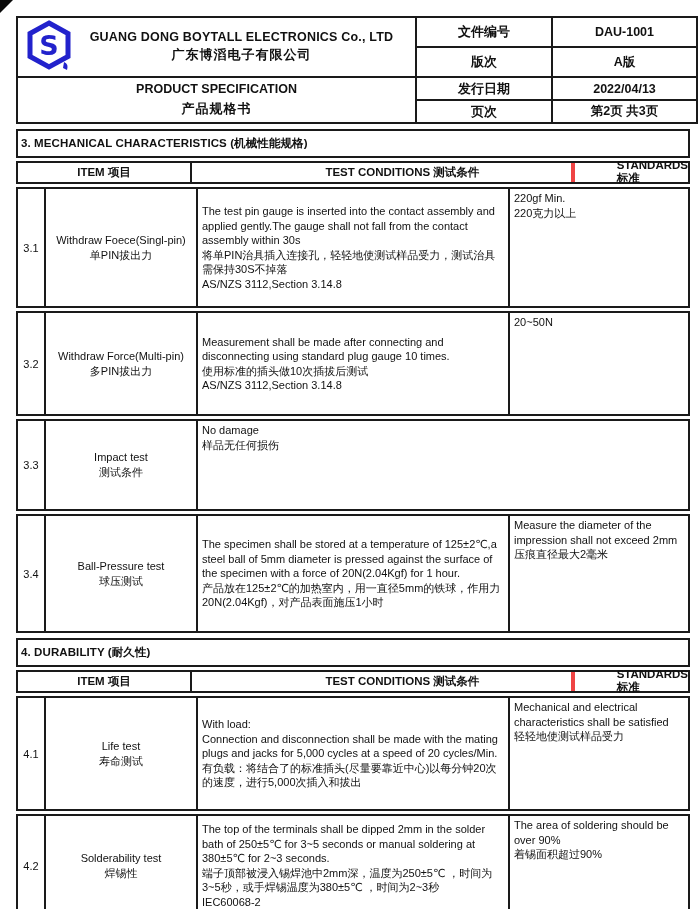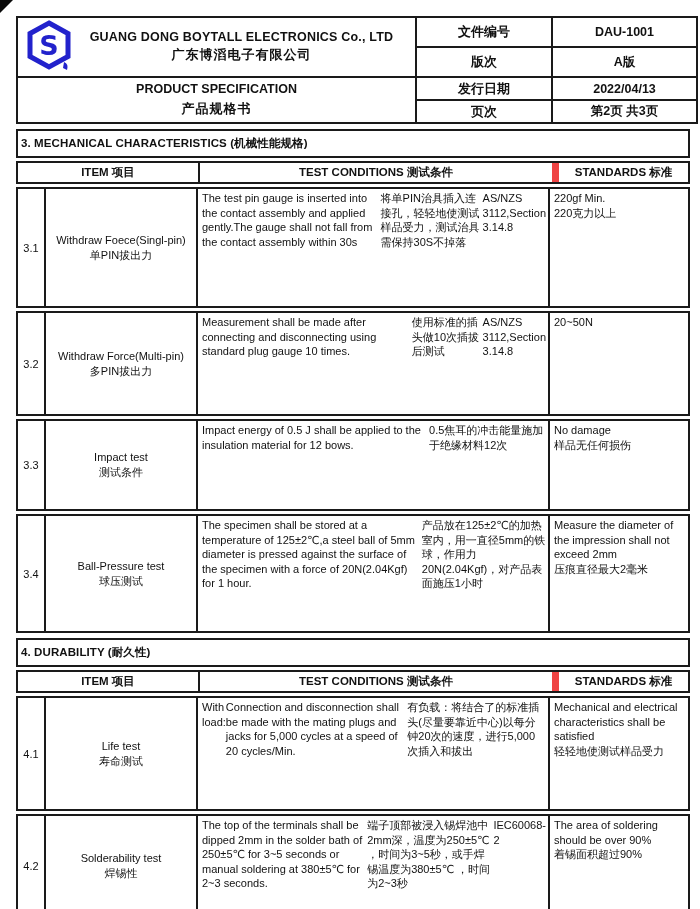--- a/index.html
+++ b/index.html
@@ -29,35 +29,35 @@
   .doc-cn{font-weight:bold;font-size:13px;margin-top:4px;letter-spacing:1px;}
 
   
   .band{
     border:2px solid #1a1a1a;box-sizing:border-box;height:29px;margin-top:5px;
     display:flex;align-items:center;padding-left:3px;
     font-weight:bold;font-size:11.5px;letter-spacing:0.1px;
   }
   .cols{
     display:flex;border:2px solid #1a1a1a;box-sizing:border-box;height:23px;margin-top:3px;
-    font-weight:bold;font-size:11.5px;
+    font-weight:bold;font-size:11.5px;gap:42px;
   }
   .cols>div{display:flex;align-items:center;justify-content:center;}
   .c-item{width:180px;border-right:2px solid #1a1a1a;}
-  .c-cond{width:352px;border-right:7px solid #ef4444;}
+  .c-cond{width:352px;border-right:4px solid #ef4444;}
   .c-std{flex:1;}
 
   .row{
     display:flex;border:2px solid #1a1a1a;box-sizing:border-box;margin-top:3px;
     font-size:11px;
   }
   .no{width:26px;border-right:2px solid #1a1a1a;display:flex;align-items:center;justify-content:center;}
   .nm{width:152px;border-right:2px solid #1a1a1a;display:flex;flex-direction:column;
       align-items:center;justify-content:center;text-align:right;line-height:15px;padding:0 2px;box-sizing:border-box;}
-  .cd{width:352px;border-right:2px solid #1a1a1a;display:flex;
+  .cd{width:312px;border-right:2px solid #1a1a1a;display:flex;flex-direction:column;
       justify-content:center;padding:2px 2px 2px 4px;line-height:14.5px;box-sizing:border-box;}
   .st{flex:1;display:flex;flex-direction:column;justify-content:flex-start;
       padding:2px 2px 2px 4px;line-height:14.5px;box-sizing:border-box;}
   .rh121{height:121px}.rh105{height:105px}.rh92{height:92px}
   .rh119{height:119px}.rh115{height:115px}.rh103{height:103px}
 </style>
 </head>
 <body>
 
 <div class="corner-mark"></div>
@@ -146,24 +146,20 @@
       <div>20~50N</div>
     </div>
   </div>
 
   <div class="row rh92">
     <div class="no">3.3</div>
     <div class="nm">
       <div>Impact test</div>
       <div>测试条件</div>
     </div>
-    <div class="cd">
-      <div>Impact energy of 0.5 J shall be applied to the insulation material for 12 bows.</div>
-      <div>0.5焦耳的冲击能量施加于绝缘材料12次</div>
-    </div>
     <div class="st">
       <div>No damage</div>
       <div>样品无任何损伤</div>
     </div>
   </div>
 
   <div class="row rh119">
     <div class="no">3.4</div>
     <div class="nm">
       <div>Ball-Pressure test</div>

